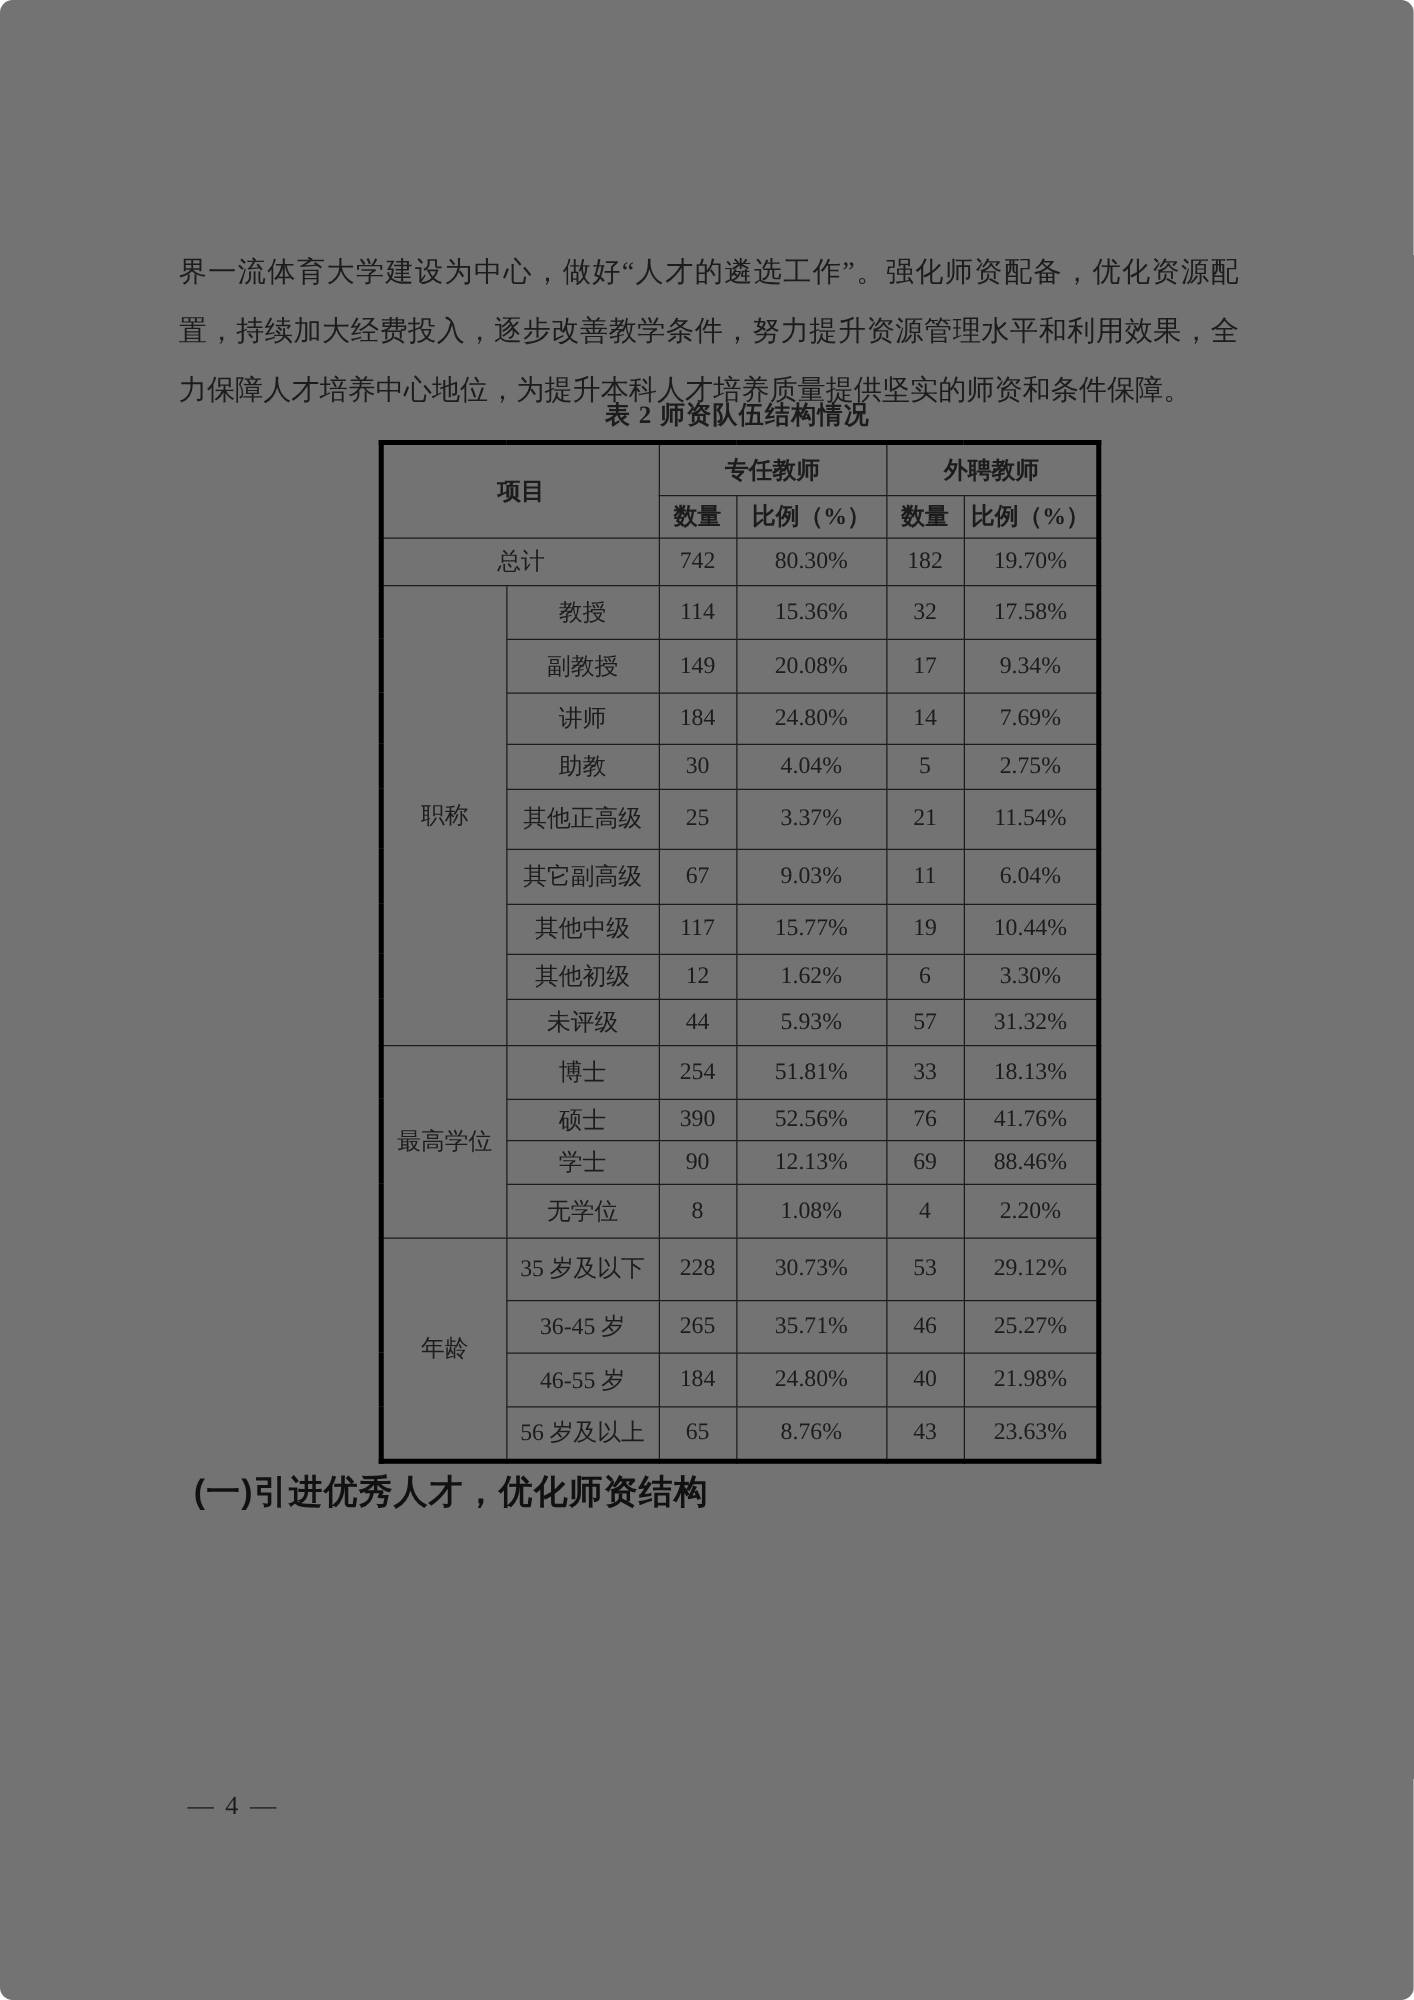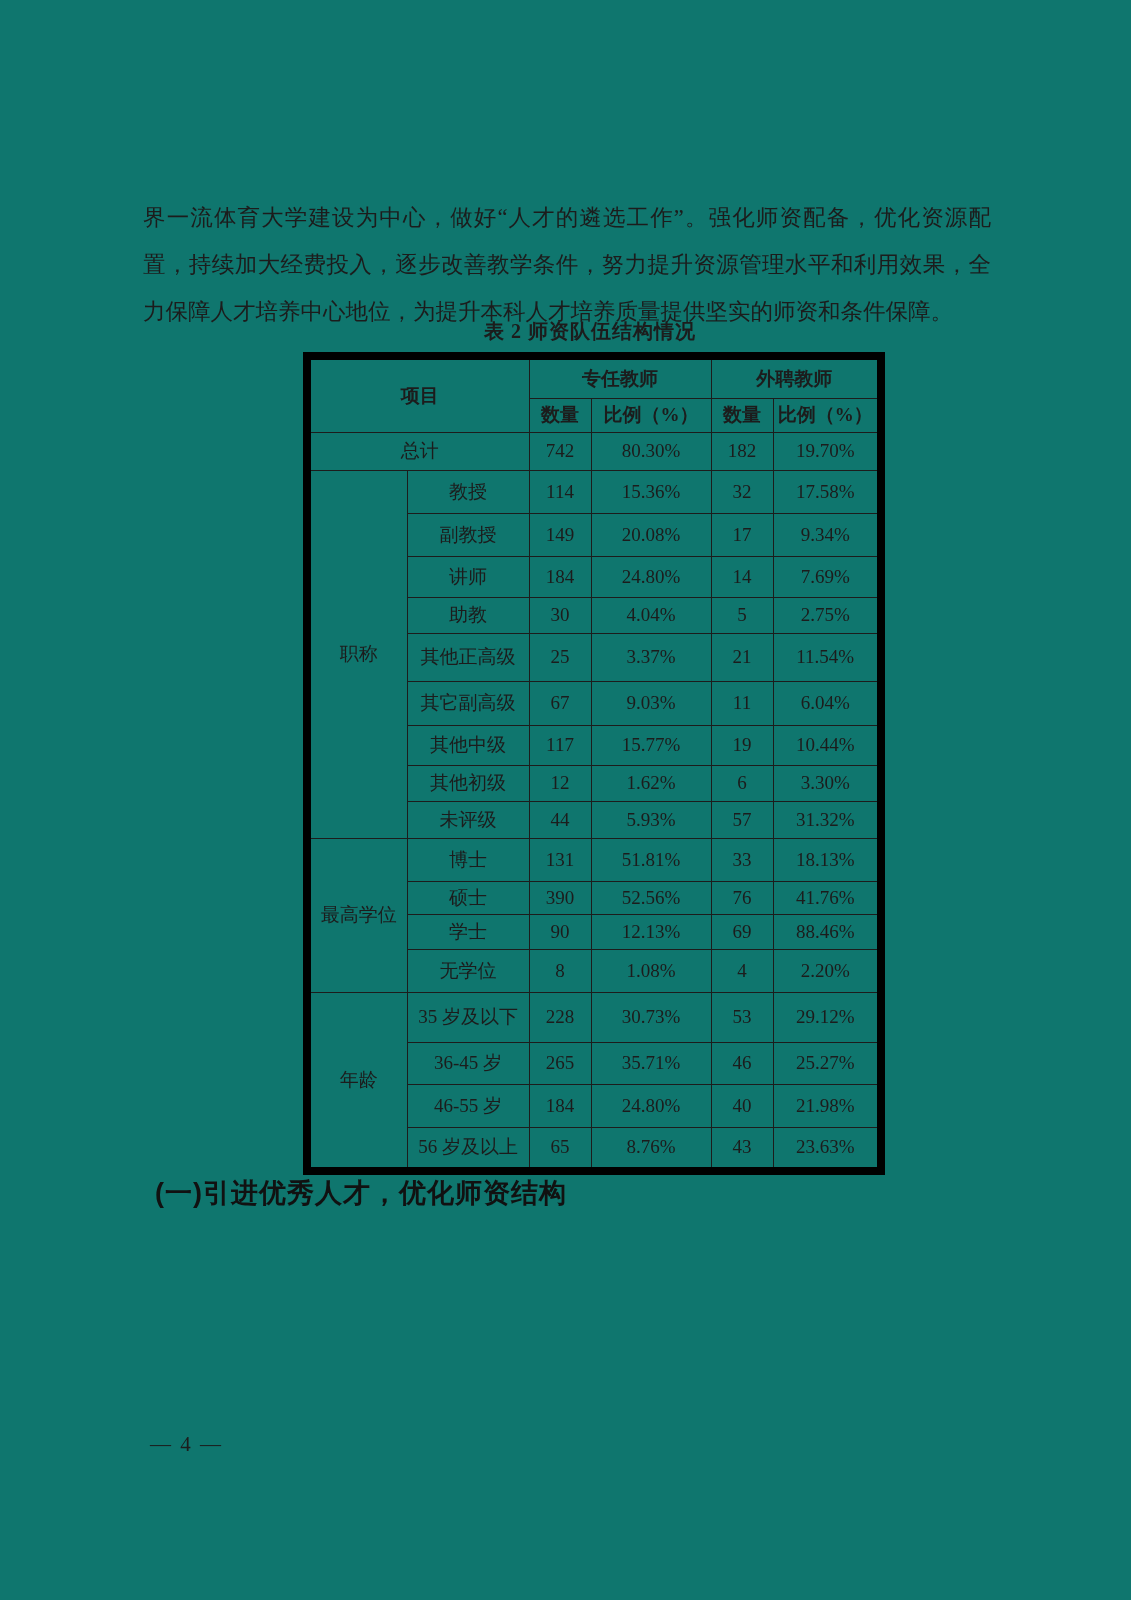--- a/index.html
+++ b/index.html
@@ -1,23 +1,24 @@
 <!DOCTYPE html>
 <html><head>
 <meta charset="utf-8">
 <style>
   html, body { margin: 0; padding: 0; background: #ffffff; }
   .page {
     position: relative;
     width: 1131px;
     height: 1600px;
-    background: #0f766e;
+    background: #737373;
     color: #1c1c1c;
     font-family: "Liberation Serif", "DejaVu Serif", serif;
     overflow: hidden;
+    border-radius: 10px;
   }
   .para {
     margin: 0;
     width: 848px;
     text-align: justify;
     color: #1c1c1c;
   }
   .intro {
     position: absolute;
     top: 194px;
@@ -36,21 +37,21 @@
     text-align: center;
     font-weight: bold;
     font-size: 20px;
     margin-bottom: 7px;
     letter-spacing: 1px;
   }
   table.tbl {
     border-collapse: collapse;
     table-layout: fixed;
     width: 574px;
-    border: 8px solid #000000;
+    border: 4px solid #000000;
     font-size: 19px;
   }
   table.tbl th, table.tbl td {
     border: 1px solid #1c1c1c;
     text-align: center;
     vertical-align: middle;
     padding: 0;
     overflow: hidden;
   }
   table.tbl th { font-weight: bold; }
@@ -189,21 +190,21 @@
           <td>未评级</td>
           <td>44</td>
           <td>5.93%</td>
           <td>57</td>
           <td>31.32%</td>
         </tr>
 
         <tr style="height:43px">
           <td rowspan="4">最高学位</td>
           <td>博士</td>
-          <td>131</td>
+          <td>254</td>
           <td>51.81%</td>
           <td>33</td>
           <td>18.13%</td>
         </tr>
         <tr style="height:33px">
           <td>硕士</td>
           <td>390</td>
           <td>52.56%</td>
           <td>76</td>
           <td>41.76%</td>

